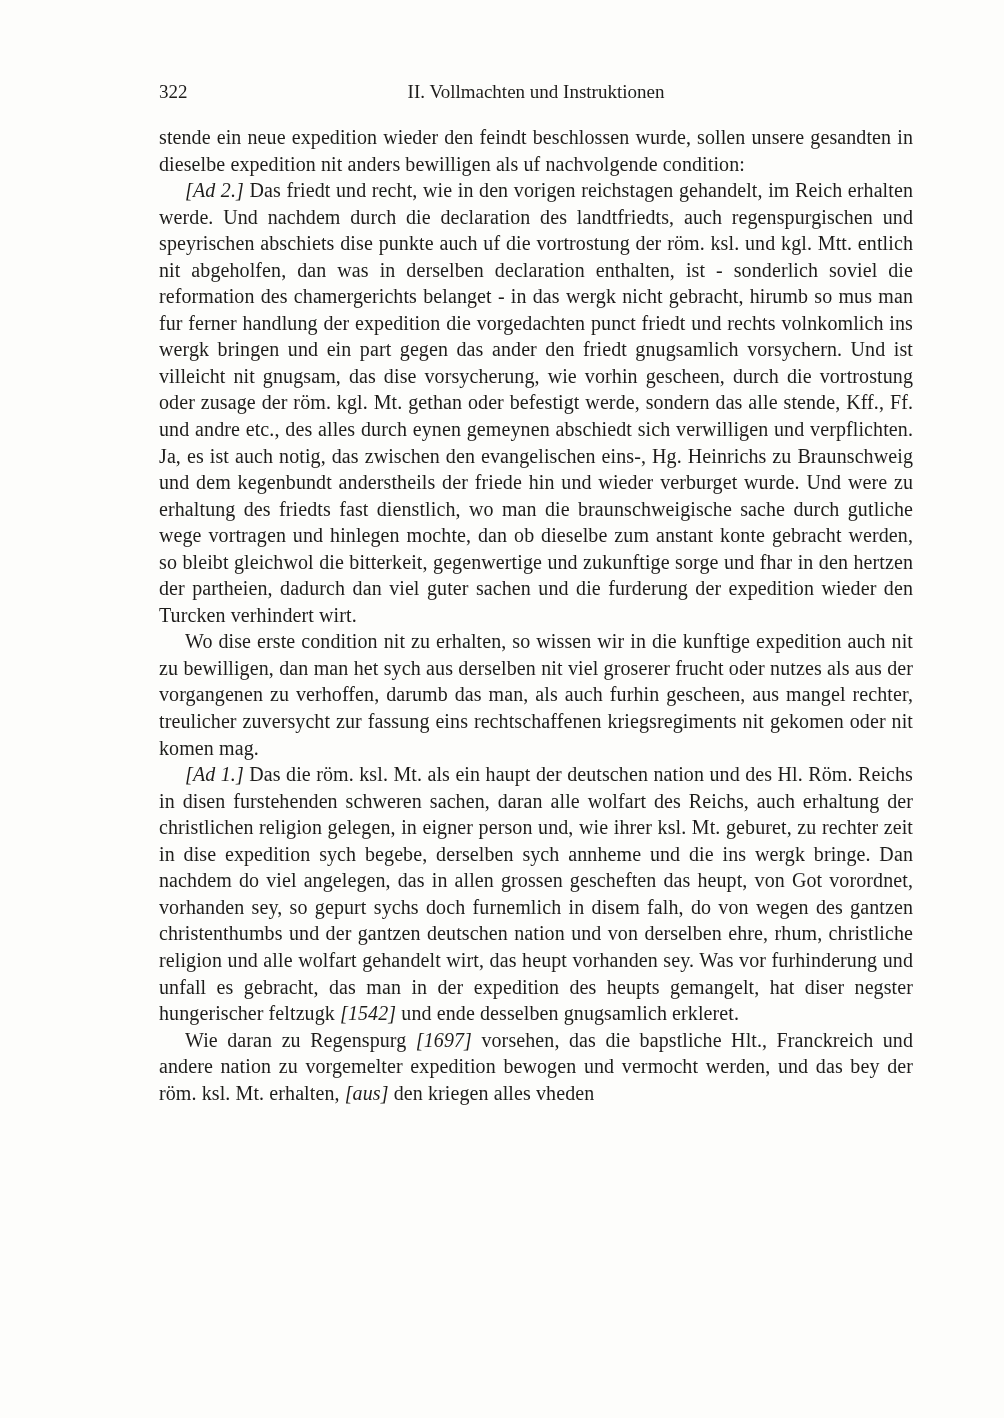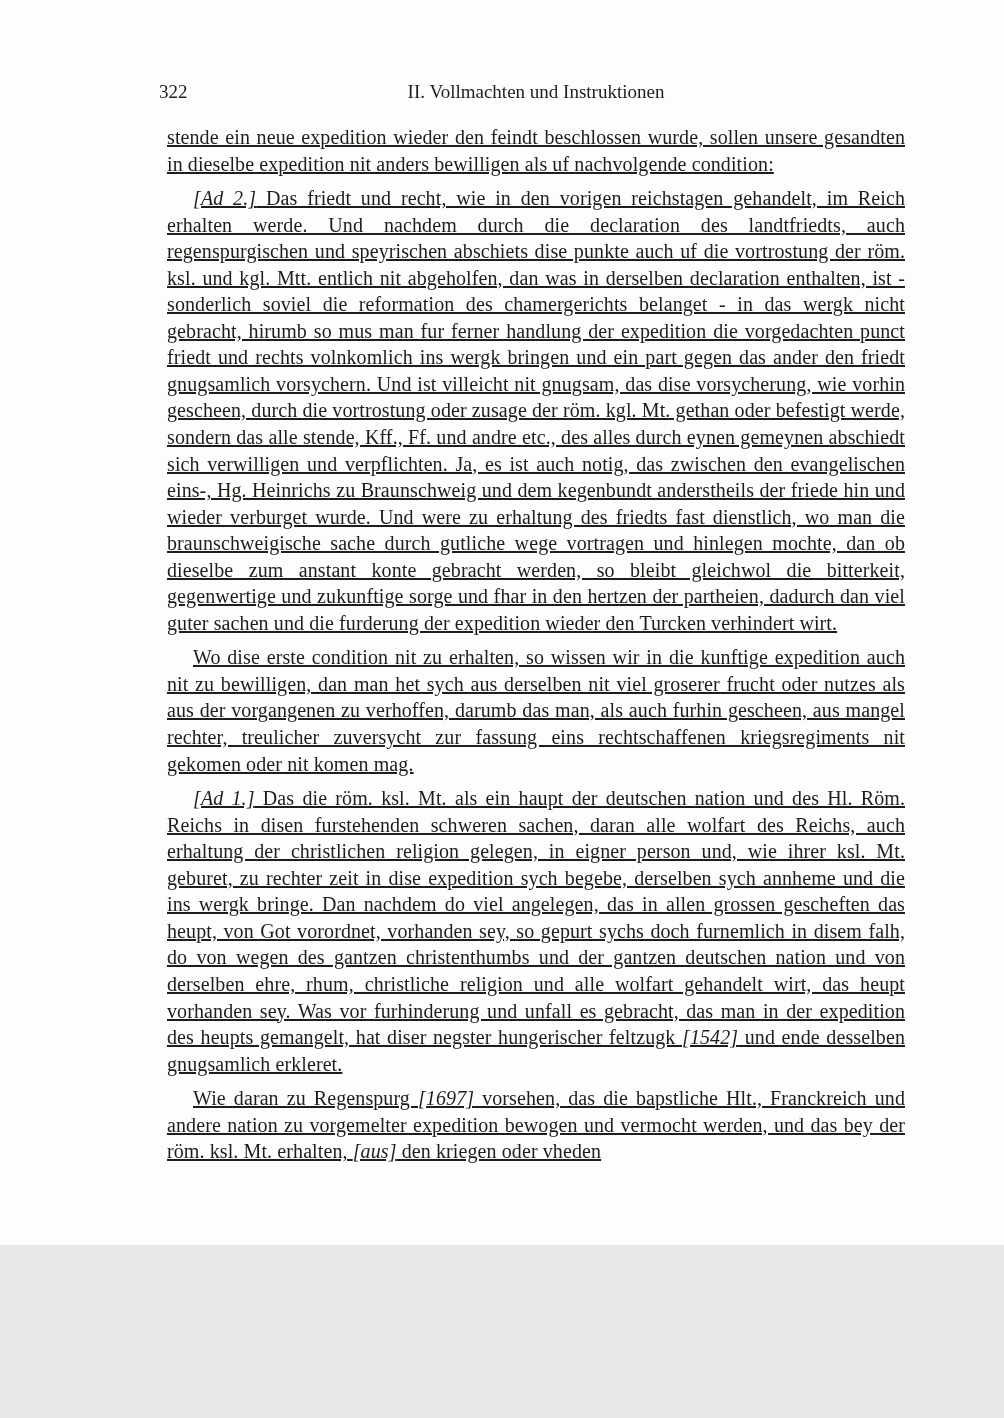--- a/index.html
+++ b/index.html
@@ -7,21 +7,21 @@
     --text-color: #1e1d1b;
   }
   html, body {
     margin: 0;
     padding: 0;
     background: #e8e8e6;
   }
   .page {
     position: relative;
     width: 1004px;
-    height: 1245px;
+    height: 1418px;
     margin: 0 auto;
     background: var(--page-bg);
     overflow: hidden;
     font-family: "Liberation Serif", "DejaVu Serif", serif;
     color: var(--text-color);
   }
   .content {
     position: absolute;
     left: 159px;
     top: 80px;
@@ -43,23 +43,22 @@
     display: block;
     text-align: center;
   }
   .text-body {
     font-size: 20px;
     line-height: 26.55px;
     text-align: justify;
     letter-spacing: 0.1px;
   }
   .text-body p {
-    margin: 8px;
+    margin: 0;
     padding: 0;
-    text-decoration: underline;
   }
   .text-body p.indent {
     text-indent: 26px;
   }
   .text-body p.no-indent {
     text-indent: 0;
   }
   .italic {
     font-style: italic;
   }
@@ -71,16 +70,16 @@
   <div class="content">
     <div class="page-header">
       <span class="page-number">322</span>
       <span class="running-title">II. Vollmachten und Instruktionen</span>
     </div>
     <div class="text-body">
         <p class="no-indent"><span>stende ein neue expedition wieder den feindt beschlossen wurde, sollen unsere gesandten in dieselbe expedition nit anders bewilligen als uf nachvolgende condition:</span></p>
         <p class="indent"><span class="italic">[Ad 2.]</span><span> Das friedt und recht, wie in den vorigen reichstagen gehandelt, im Reich erhalten werde. Und nachdem durch die declaration des landtfriedts, auch regenspurgischen und speyrischen abschiets dise punkte auch uf die vortrostung der röm. ksl. und kgl. Mtt. entlich nit abgeholfen, dan was in derselben declaration enthalten, ist - sonderlich soviel die reformation des chamergerichts belanget - in das wergk nicht gebracht, hirumb so mus man fur ferner handlung der expedition die vorgedachten punct friedt und rechts volnkomlich ins wergk bringen und ein part gegen das ander den friedt gnugsamlich vorsychern. Und ist villeicht nit gnugsam, das dise vorsycherung, wie vorhin gescheen, durch die vortrostung oder zusage der röm. kgl. Mt. gethan oder befestigt werde, sondern das alle stende, Kff., Ff. und andre etc., des alles durch eynen gemeynen abschiedt sich verwilligen und verpflichten. Ja, es ist auch notig, das zwischen den evangelischen eins-, Hg. Heinrichs zu Braunschweig und dem kegenbundt anderstheils der friede hin und wieder verburget wurde. Und were zu erhaltung des friedts fast dienstlich, wo man die braunschweigische sache durch gutliche wege vortragen und hinlegen mochte, dan ob dieselbe zum anstant konte gebracht werden, so bleibt gleichwol die bitterkeit, gegenwertige und zukunftige sorge und fhar in den hertzen der partheien, dadurch dan viel guter sachen und die furderung der expedition wieder den Turcken verhindert wirt.</span></p>
         <p class="indent"><span>Wo dise erste condition nit zu erhalten, so wissen wir in die kunftige expedition auch nit zu bewilligen, dan man het sych aus derselben nit viel groserer frucht oder nutzes als aus der vorgangenen zu verhoffen, darumb das man, als auch furhin gescheen, aus mangel rechter, treulicher zuversycht zur fassung eins rechtschaffenen kriegsregiments nit gekomen oder nit komen mag.</span></p>
         <p class="indent"><span class="italic">[Ad 1.]</span><span> Das die röm. ksl. Mt. als ein haupt der deutschen nation und des Hl. Röm. Reichs in disen furstehenden schweren sachen, daran alle wolfart des Reichs, auch erhaltung der christlichen religion gelegen, in eigner person und, wie ihrer ksl. Mt. geburet, zu rechter zeit in dise expedition sych begebe, derselben sych annheme und die ins wergk bringe. Dan nachdem do viel angelegen, das in allen grossen gescheften das heupt, von Got vorordnet, vorhanden sey, so gepurt sychs doch furnemlich in disem falh, do von wegen des gantzen christenthumbs und der gantzen deutschen nation und von derselben ehre, rhum, christliche religion und alle wolfart gehandelt wirt, das heupt vorhanden sey. Was vor furhinderung und unfall es gebracht, das man in der expedition des heupts gemangelt, hat diser negster hungerischer feltzugk </span><span class="italic">[1542]</span><span> und ende desselben gnugsamlich erkleret.</span></p>
-        <p class="indent"><span>Wie daran zu Regenspurg </span><span class="italic">[1697]</span><span> vorsehen, das die bapstliche Hlt., Franckreich und andere nation zu vorgemelter expedition bewogen und vermocht werden, und das bey der röm. ksl. Mt. erhalten, </span><span class="italic">[aus]</span><span> den kriegen oder vheden</span></p>
+        <p class="indent"><span>Wie daran zu Regenspurg </span><span class="italic">[1697]</span><span> vorsehen, das die bapstliche Hlt., Franckreich und andere nation zu vorgemelter expedition bewogen und vermocht werden, und das bey der röm. ksl. Mt. erhalten, </span><span class="italic">[aus]</span><span> den kriegen alles vheden</span></p>
       </div>
   </div>
 </div>
 
 </body></html>

